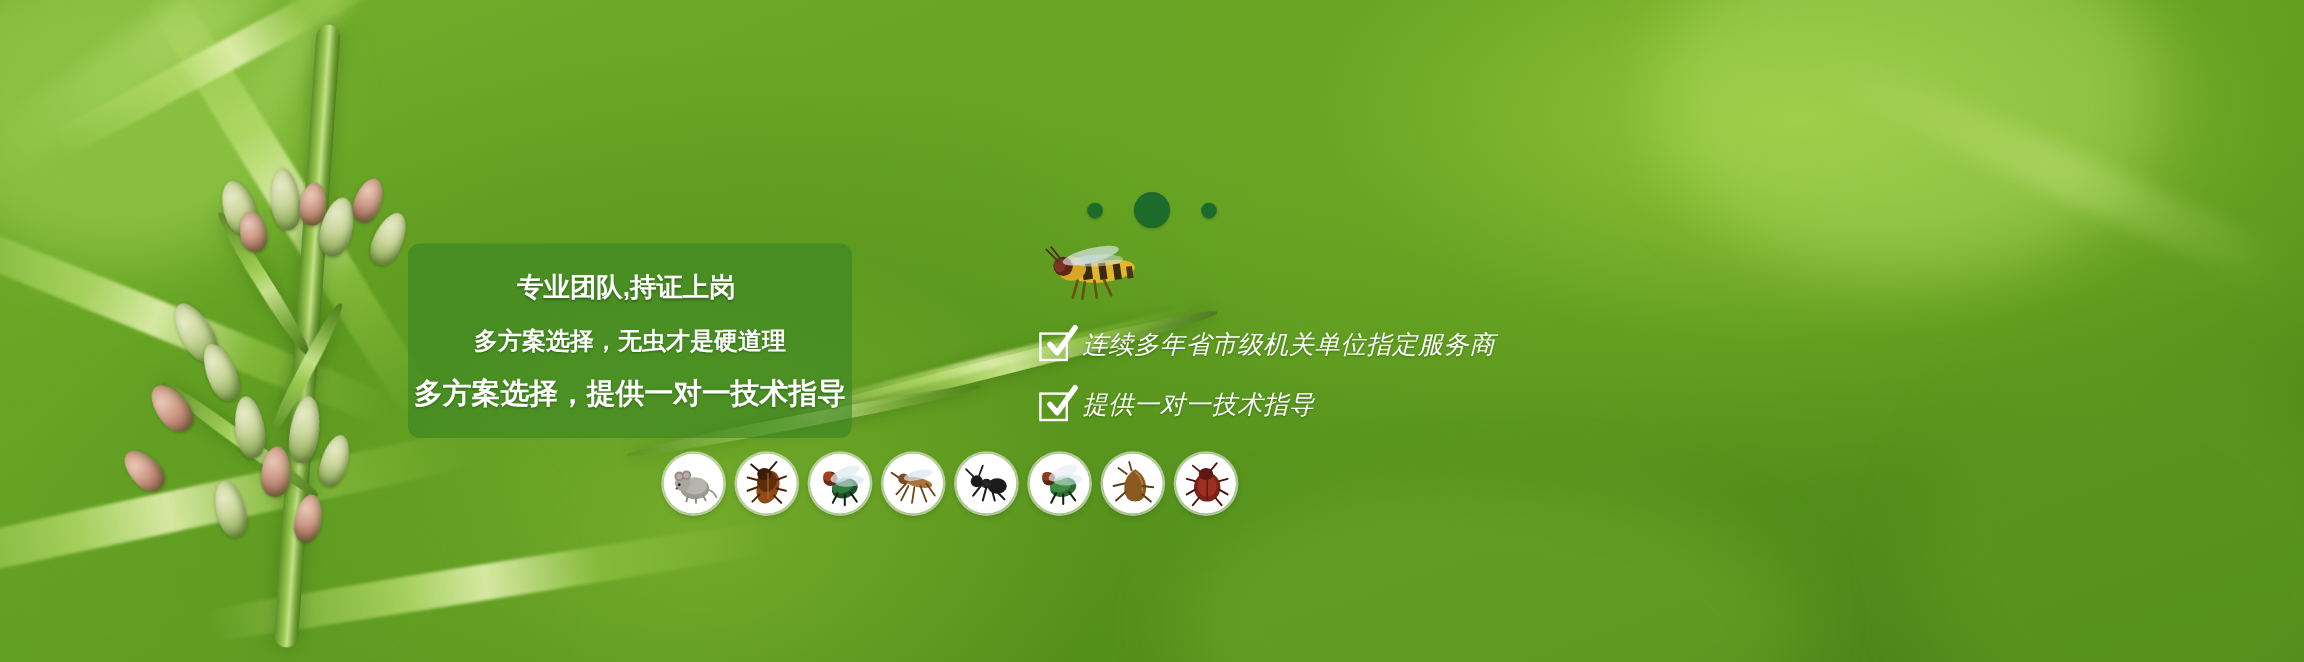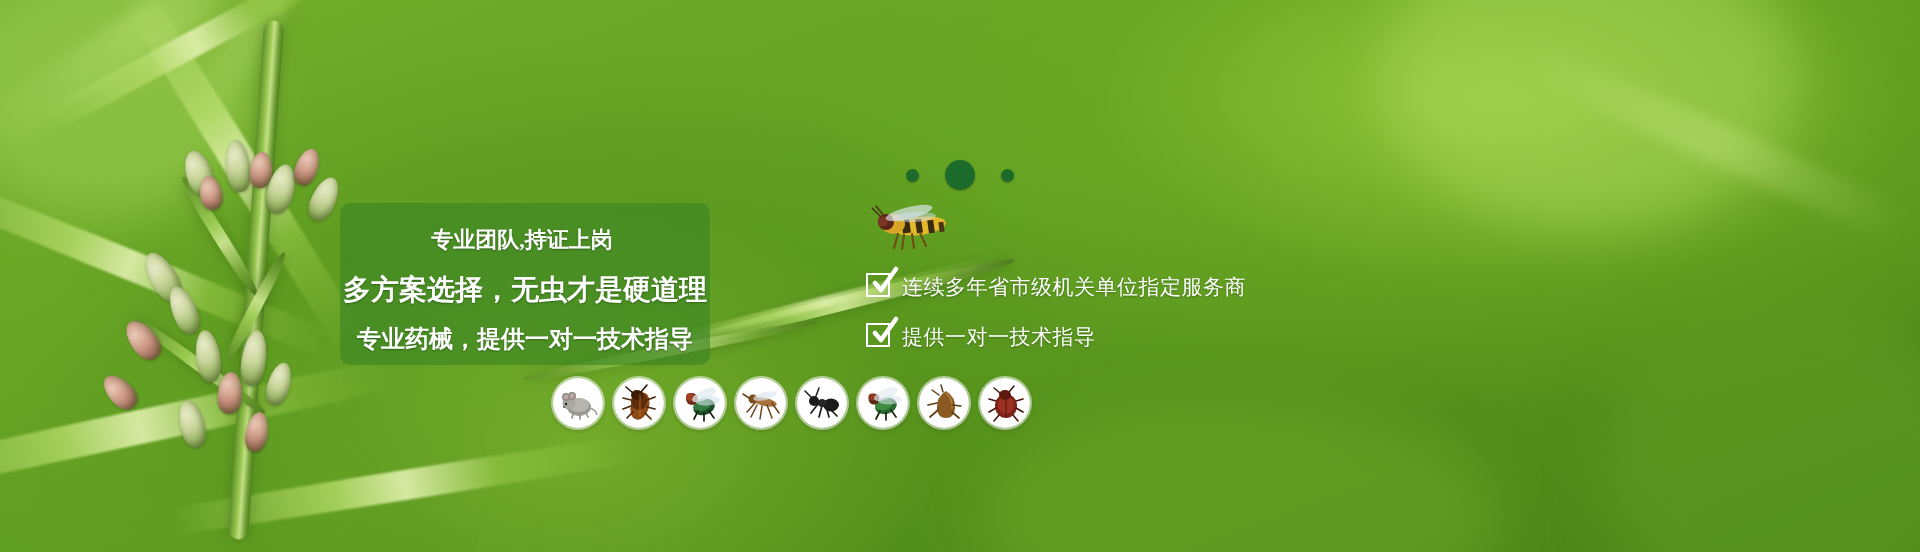--- a/index.html
+++ b/index.html
@@ -110,37 +110,38 @@
     left:340px; top:203px;
     width:370px; height:162px;
     border-radius:10px;
     background:rgba(58,133,35,.62);
     z-index:5;
     padding:12px 0 0 0;
   }
   .feature-line {
     color:#ffffff;
     font-weight:bold;
-    font-family:Liberation Serif, serif;
+    font-family:Liberation Sans, sans-serif;
     white-space:nowrap;
     text-shadow:0 1px 2px rgba(20,50,10,.45);
   }
   .fl-1 { font-size:22px; text-align:center; padding-right:6px; margin-top:10px; }
-  .fl-2 { font-size:28px; text-align:center; margin-top:16px; }
+  .fl-2 { font-size:20px; text-align:center; margin-top:16px; }
   .fl-3 { font-size:24px; text-align:center; margin-top:14px; }
 
   
   .checklist {
     position:absolute;
     left:866px; top:273px;
     z-index:6;
   }
   .check-row {
-    display:flex; align-items:flex-start; gap:12px;
+    display:flex; align-items:flex-end; gap:12px;
     margin-bottom:22px;
+    font-style:italic;
   }
   .check-box {
     width:24px; height:24px;
     border:2px solid #ffffff;
     position:relative;
     flex:0 0 auto;
   }
   .check-box svg { position:absolute; left:1px; top:-9px; width:30px; height:30px; }
   .check-text {
     color:#ffffff;
@@ -225,21 +226,21 @@
 
   <div class="dots">
     <span class="dot small"></span>
     <span class="dot big"></span>
     <span class="dot small"></span>
   </div>
 
   <div class="feature-box">
     <div class="feature-line fl-1">专业团队,持证上岗</div>
     <div class="feature-line fl-2">多方案选择，无虫才是硬道理</div>
-    <div class="feature-line fl-3">专业药械，提供一对一技术指导</div>
+    <div class="feature-line fl-3">多方案选择，提供一对一技术指导</div>
   </div>
 
   <svg class="hoverfly" viewBox="0 0 110 60">
     <ellipse cx="74" cy="30" rx="26" ry="9" fill="#e3b72a" transform="rotate(-8 74 30)"></ellipse>
     <rect x="56" y="24" width="8" height="13" fill="#3a2a10" transform="rotate(-8 60 30)"></rect>
     <rect x="70" y="23" width="6" height="14" fill="#3a2a10" transform="rotate(-8 73 30)"></rect>
     <rect x="82" y="24" width="6" height="13" fill="#3a2a10" transform="rotate(-8 85 30)"></rect>
     <rect x="93" y="26" width="5" height="10" fill="#4a3614" transform="rotate(-8 95 31)"></rect>
     <ellipse cx="47" cy="28" rx="12" ry="10" fill="#d8a524"></ellipse>
     <ellipse cx="40" cy="26" rx="8" ry="8" fill="#5b2418"></ellipse>

